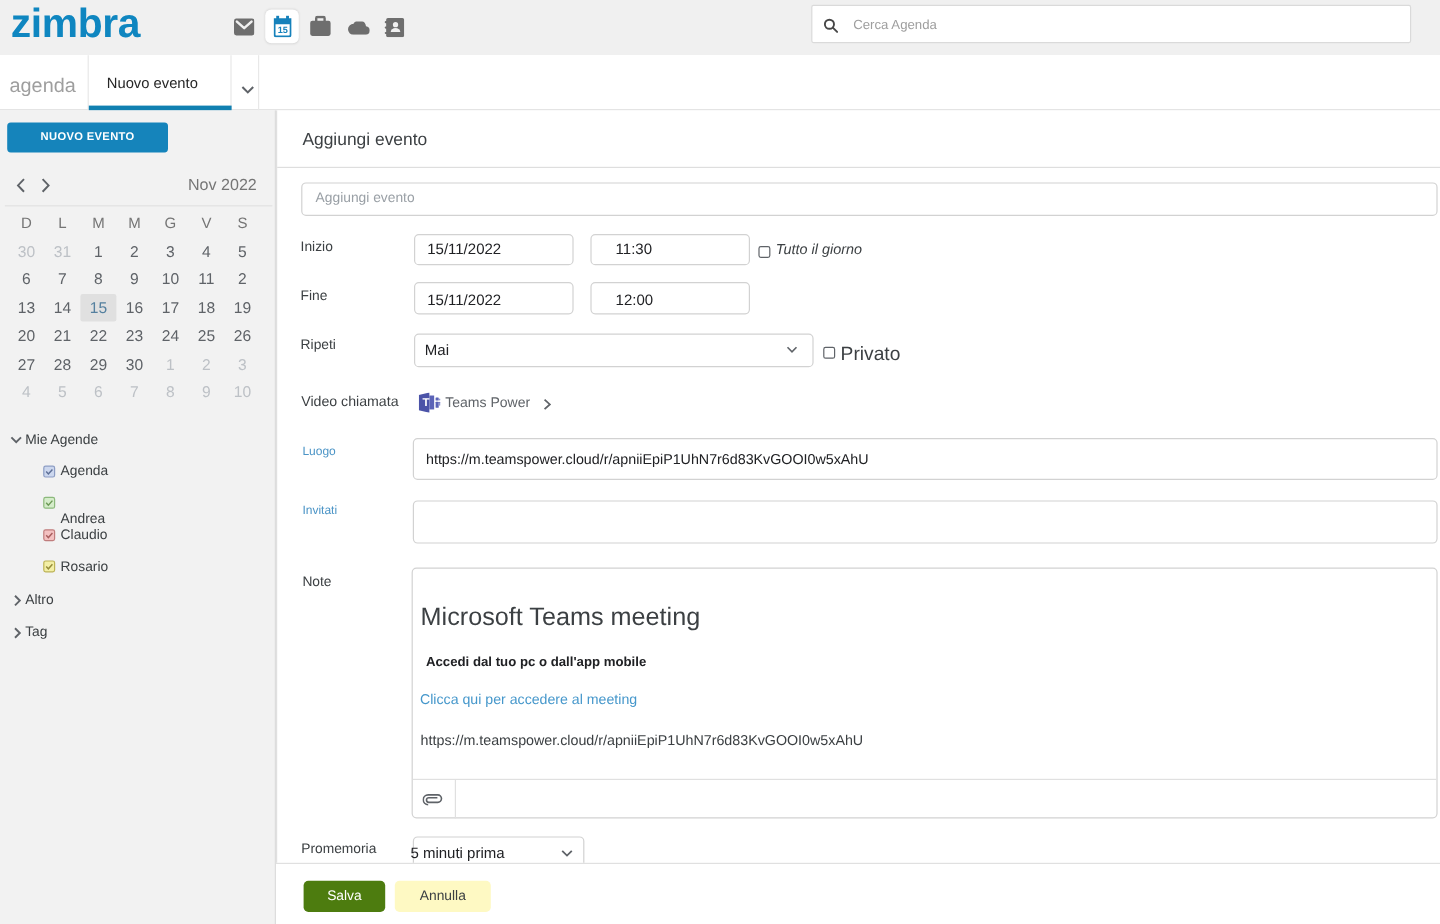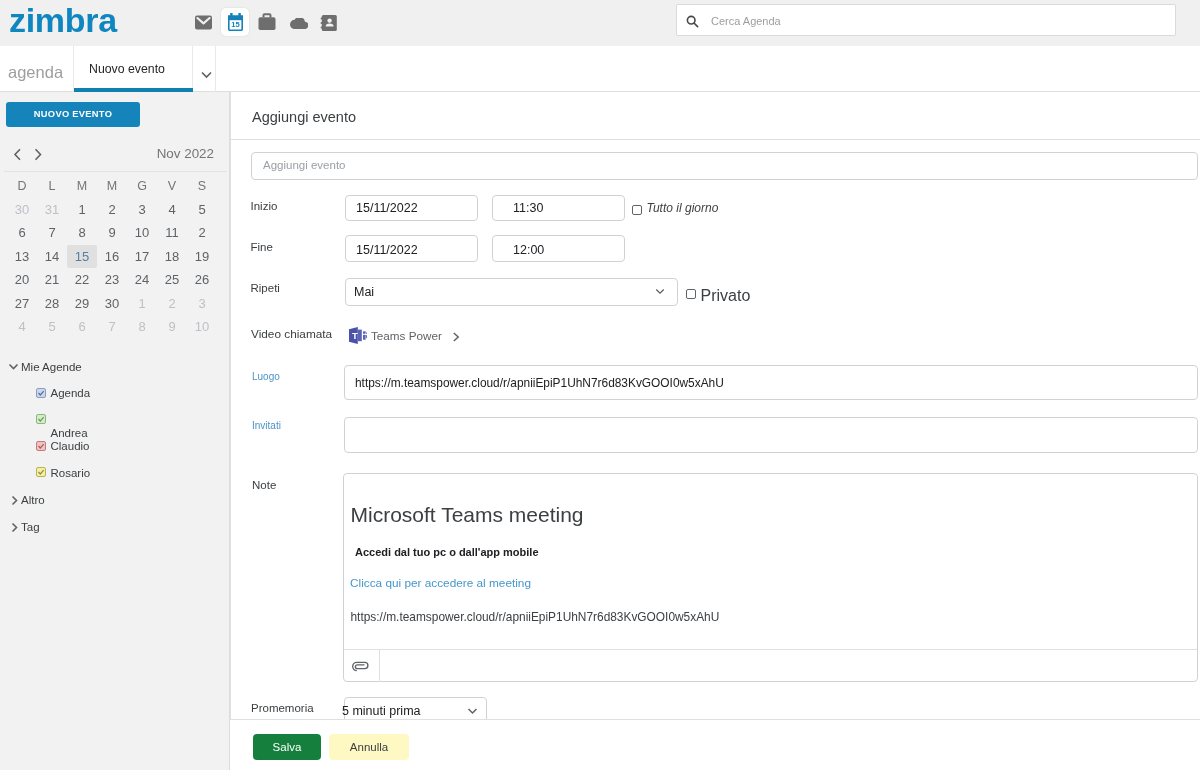--- a/index.html
+++ b/index.html
@@ -47,21 +47,21 @@
   font-size:14.5px; color:#3c4043; }
 #title-hr { position:absolute; left:231px; top:139px; width:969px; height:1px; background:#dedede; }
 .lbl { position:absolute; font-size:11.5px; color:#3c4043; }
 .lbl-b { position:absolute; font-size:10px; color:#4b94c6; }
 .ibox { position:absolute; background:#fff; border:1px solid #d2d2d2; border-radius:4px; }
 .itxt { position:absolute; font-size:12.5px; color:#202124; }
 .fcb { position:absolute; width:10px; height:10px; border:1.4px solid #5f6368; border-radius:2px; background:#fff; }
 
 #footer { position:absolute; left:230px; top:719px; width:970px; height:51px; background:#fff;
   border-top:1px solid #e0e0e0; }
-#btn-salva { position:absolute; left:23px; top:14px; width:68px; height:26px; background:#15803d;
+#btn-salva { position:absolute; left:23px; top:14px; width:68px; height:26px; background:#4d7c0f;
   border-radius:4px; color:#fff; font-size:11.5px; text-align:center; line-height:26px; }
 #btn-annulla { position:absolute; left:99px; top:14px; width:80px; height:26px; background:#fef9c3;
   border-radius:4px; color:#3c4043; font-size:11.5px; text-align:center; line-height:26px; }
 </style>
 </head>
 <body>
 <div id="page">
   <div id="header">
     <div id="logo">zimbra</div>
 

